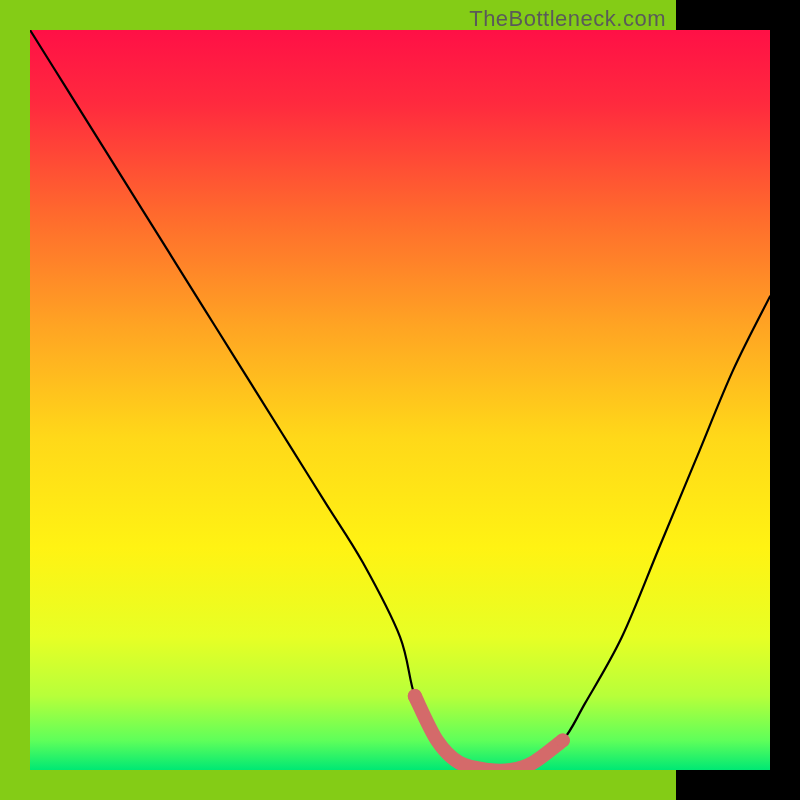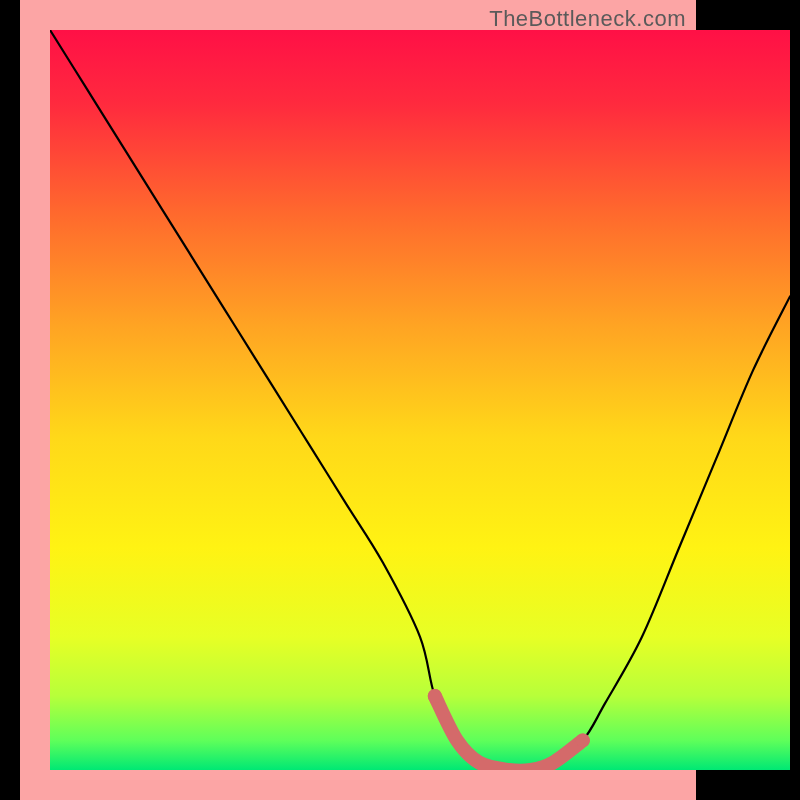--- a/index.html
+++ b/index.html
@@ -8,22 +8,21 @@
     width: 800px;
     height: 800px;
     overflow: hidden;
     background: #000;
     font-family: Arial, Helvetica, sans-serif;
   }
   .frame {
     position: relative;
     width: 676px;
     height: 800px;
-    background: #fca5a5;
-    margin-left: 20px;
+    background: #84cc16;
   }
   .watermark {
     position: absolute;
     top: 6px;
     right: 10px;
     color: #5a5a5a;
     font-size: 22px;
     font-weight: 400;
     letter-spacing: 0.5px;
     z-index: 5;

